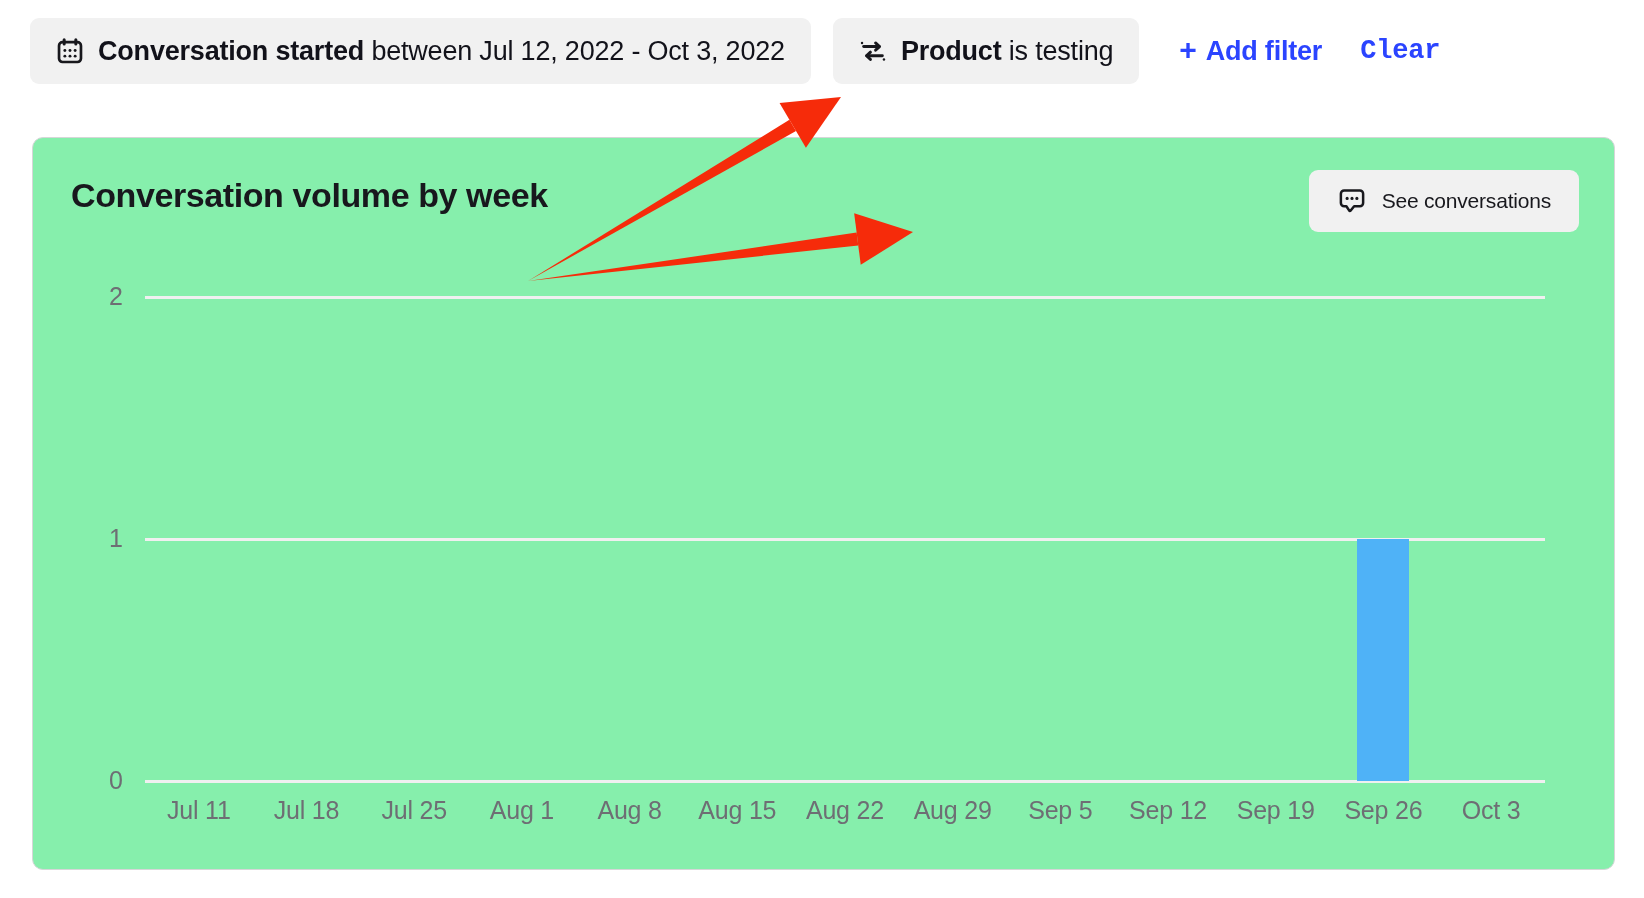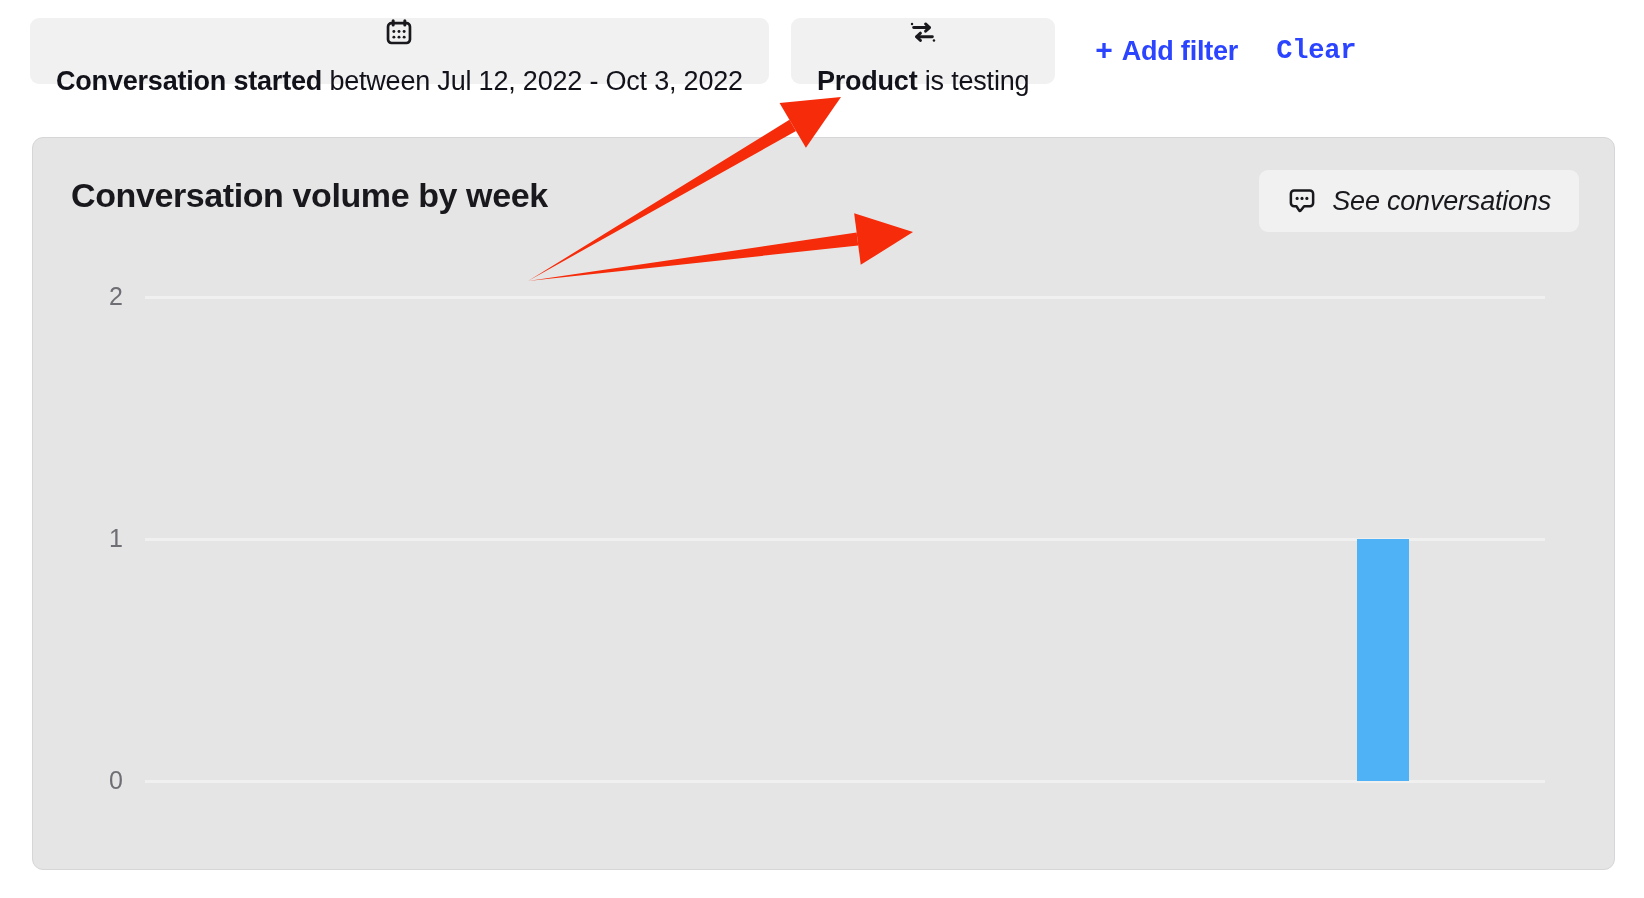--- a/index.html
+++ b/index.html
@@ -22,29 +22,28 @@
     left: 30px;
     top: 18px;
     height: 66px;
     display: flex;
     align-items: center;
     gap: 0;
   }
   .chip {
     display: flex;
     align-items: center;
-    gap: 20px;
+    gap: 14px;
     background: #f1f1f1;
     border-radius: 9px;
     height: 66px;
     padding: 0 26px;
     box-sizing: border-box;
     white-space: nowrap;
     cursor: pointer;
-    flex-direction: column;
   }
   .chip-text {
     font-size: 27px;
     color: #12121a;
     letter-spacing: -0.2px;
   }
   .chip-text b {
     font-weight: 700;
   }
   .chip-icon {
@@ -85,21 +84,21 @@
   
   #chart-card {
     position: absolute;
     left: 32px;
     top: 137px;
     width: 1583px;
     height: 733px;
     box-sizing: border-box;
     border: 1.5px solid #d6d6d8;
     border-radius: 11px;
-    background: #e5e5e5;
+    background: #86efac;
   }
 
   #card-header {
     position: absolute;
     left: 0; right: 0; top: 0;
     height: 130px;
   }
   #chart-title {
     position: absolute;
     left: 38px;
@@ -121,27 +120,26 @@
   .action-btn {
     display: flex;
     align-items: center;
     gap: 15px;
     background: #f1f1f1;
     border: none;
     border-radius: 9px;
     height: 62px;
     padding: 0 28px;
     font-family: inherit;
-    font-size: 27px;
+    font-size: 21px;
     color: #18181d;
     letter-spacing: -0.2px;
     white-space: nowrap;
     cursor: pointer;
     box-sizing: border-box;
-    font-style: italic;
   }
   .action-icon {
     display: flex;
     align-items: center;
     justify-content: center;
     width: 30px;
     height: 30px;
     flex: none;
   }
 
@@ -308,20 +306,35 @@
         <div class="bar-slot"></div>
         <div class="bar-slot"></div>
         <div class="bar-slot"></div>
         <div class="bar-slot"></div>
         <div class="bar-slot"></div>
         <div class="bar-slot">
           <div class="bar" title="Sep 26: 1" style="height: 242px; background: rgb(79, 178, 247);"></div>
         </div>
         <div class="bar-slot"></div>
       </div>
+    <div id="x-axis">
+        <div class="x-tick">Jul 11</div>
+        <div class="x-tick">Jul 18</div>
+        <div class="x-tick">Jul 25</div>
+        <div class="x-tick">Aug 1</div>
+        <div class="x-tick">Aug 8</div>
+        <div class="x-tick">Aug 15</div>
+        <div class="x-tick">Aug 22</div>
+        <div class="x-tick">Aug 29</div>
+        <div class="x-tick">Sep 5</div>
+        <div class="x-tick">Sep 12</div>
+        <div class="x-tick">Sep 19</div>
+        <div class="x-tick">Sep 26</div>
+        <div class="x-tick">Oct 3</div>
+      </div>
   </div>
 </div>
 
 <svg id="annotation-arrows" viewBox="0 0 1644 898" width="1644" height="898">
     <g>
       <polygon points="528,281 796.0178218488343,130.98313771235357 789.4296899520923,119.77615247496112" fill="#f62b0a"></polygon>
       <polygon points="841,97 805.9000196939471,147.79361556844225 779.5474921069795,102.96567461887246" fill="#f62b0a"></polygon>
     </g>
     <g>
       <polygon points="528,281 858.2687697613578,245.51822608794276 856.6274641255968,232.6222532355357" fill="#f62b0a"></polygon>

